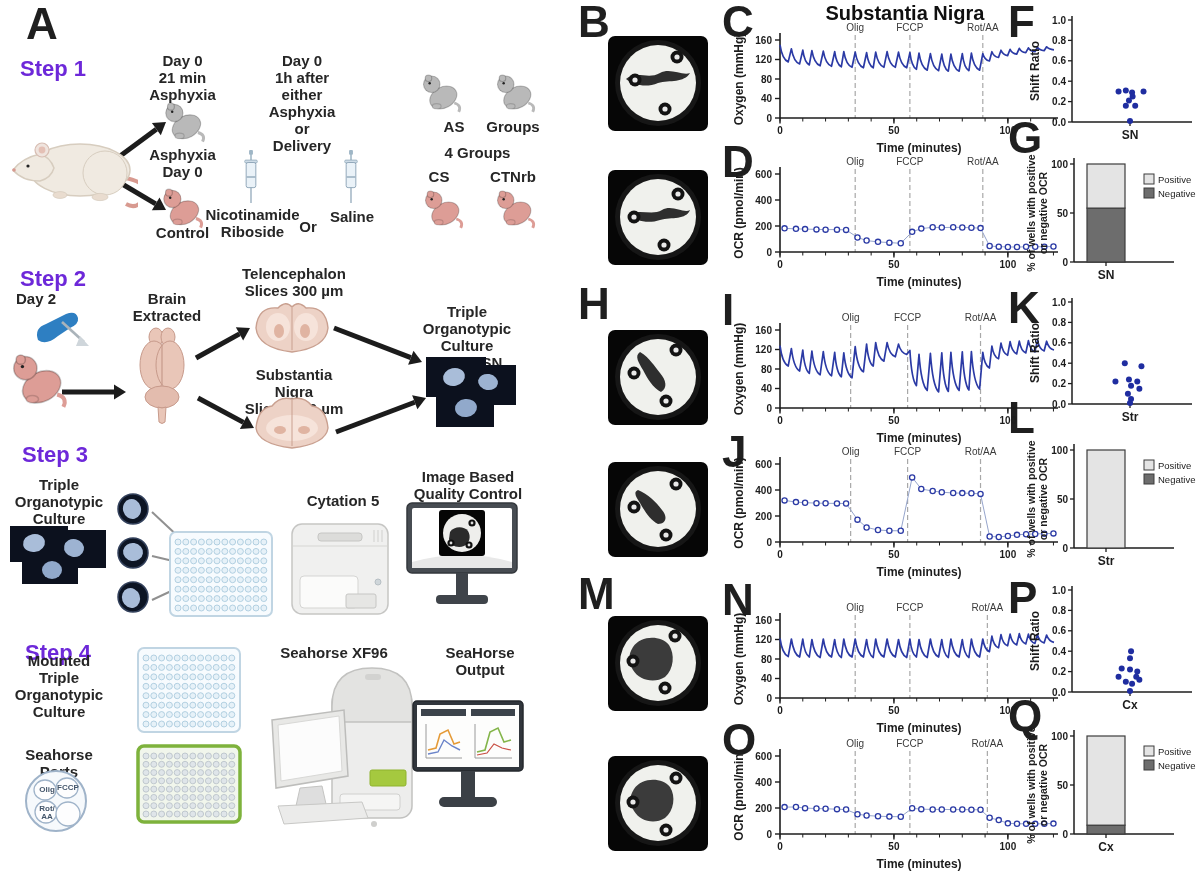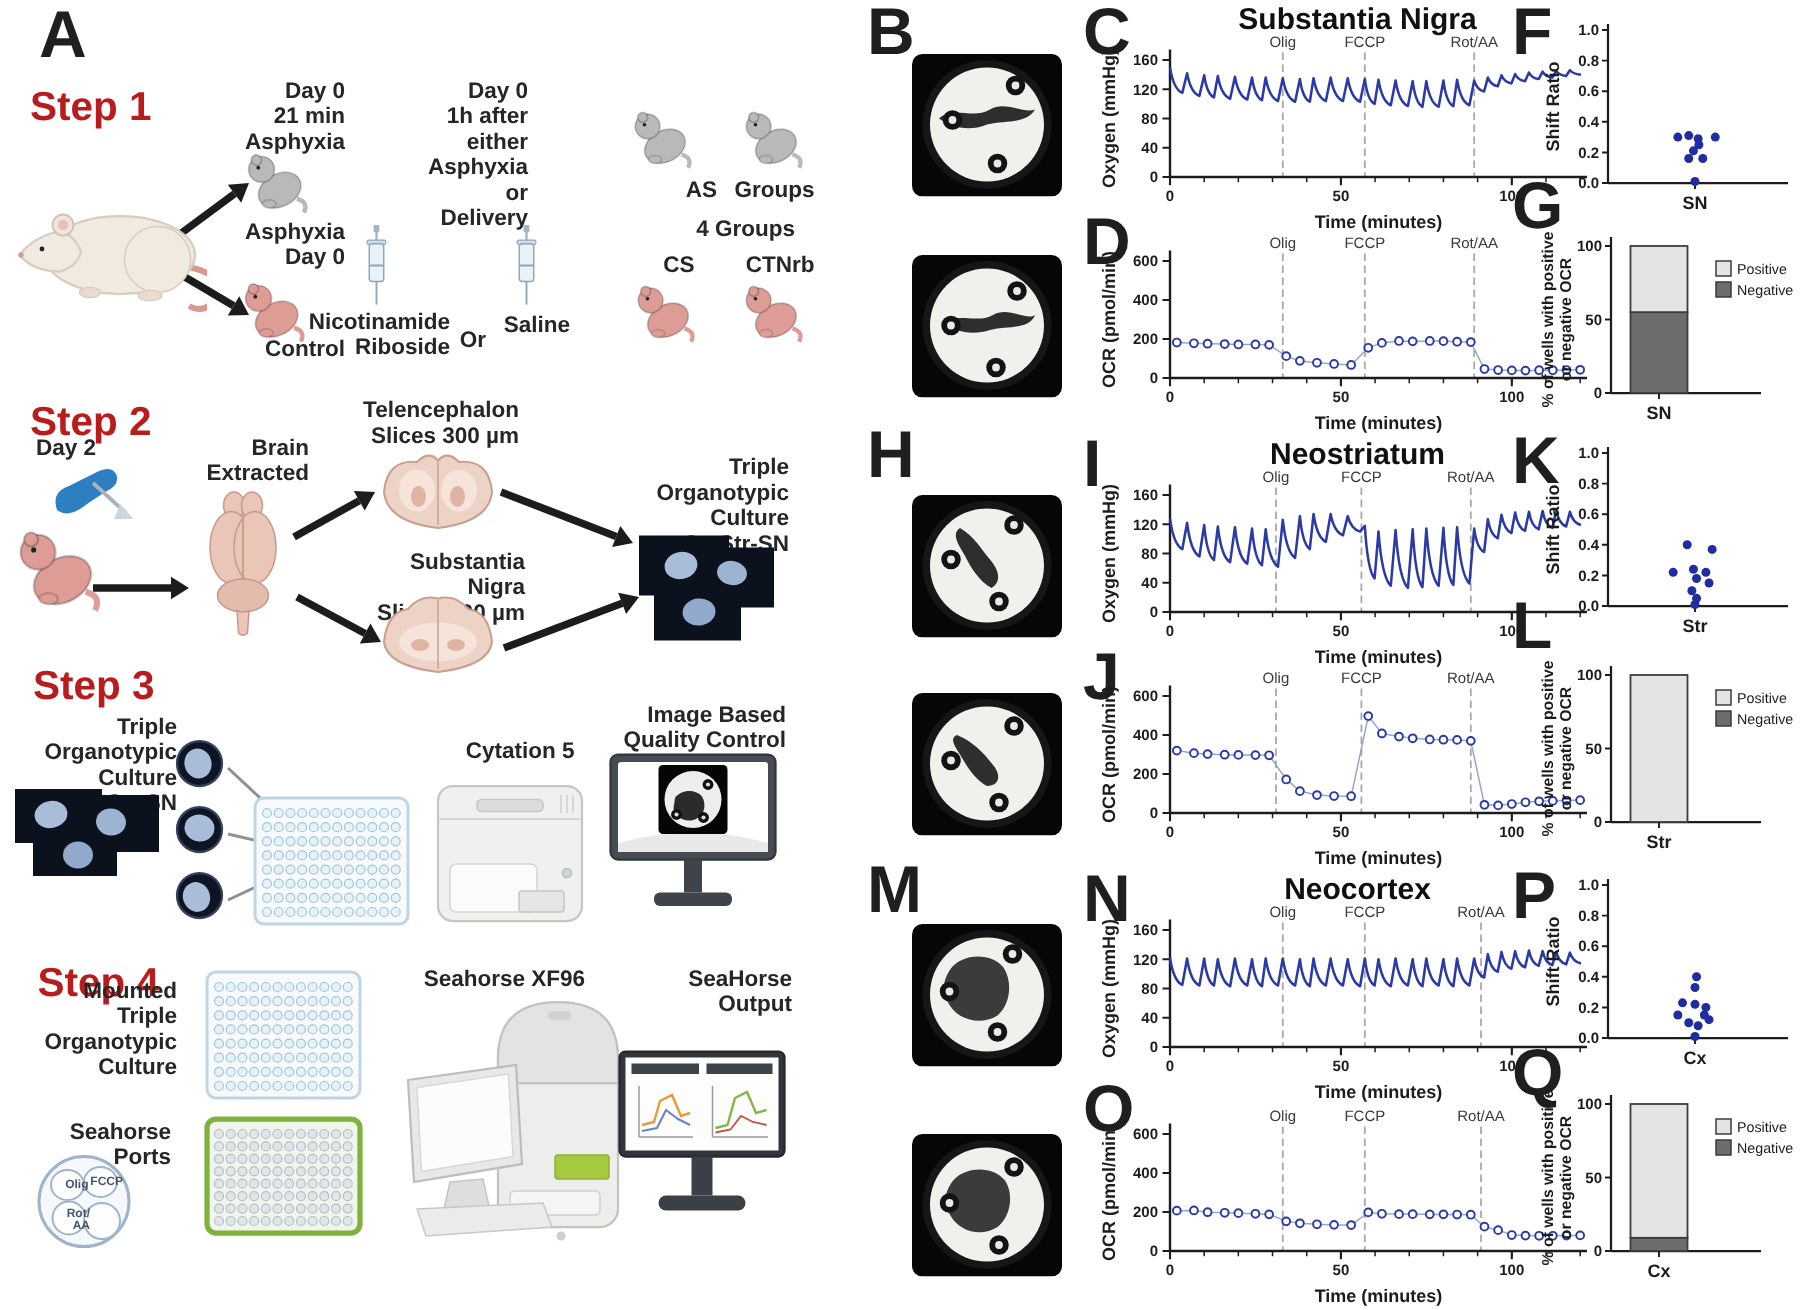--- a/index.html
+++ b/index.html
@@ -1,21 +1,21 @@
 <!DOCTYPE html>
 <html><head>
 <meta charset="utf-8">
 <style>
   body{margin:0;background:#fff;}
   #fig{position:relative;width:1200px;height:873px;background:#ffffff;overflow:hidden;
        font-family:"Liberation Sans",sans-serif;}
   .abs{position:absolute;}
   .pl{position:absolute;font-size:44px;font-weight:800;color:#1f1f1f;line-height:1;}
-  .steplab{position:absolute;font-size:27px;font-weight:bold;color:#b91c1c;line-height:1;}
-  .cap{position:absolute;font-weight:bold;color:#262626;text-align:right;
+  .steplab{position:absolute;font-size:22px;font-weight:bold;color:#6d28d9;line-height:1;}
+  .cap{position:absolute;font-weight:bold;color:#262626;text-align:center;
        white-space:pre-line;font-size:15px;line-height:1.14;}
   .capsm{font-size:8px;line-height:1.05;color:#44566b;}
   .chart-title{position:absolute;font-weight:bold;font-size:20px;text-align:center;color:#101010;}
   #fig svg text{font-family:"Liberation Sans",sans-serif;}
 </style>
 </head>
 <body>
 
 <svg style="position:absolute;width:0;height:0" aria-hidden="true">
   <defs>
@@ -660,22 +660,20 @@
         <path d="M26,33 C34,21 54,21 62,31 C68,40 66,55 57,62 C46,69 32,65 26,55 C21,47 21,41 26,33 Z" fill="#2b2b2b" opacity="0.92"></path>
         <circle cx="68" cy="22" r="6.5" fill="#131313"></circle>
         <circle cx="68" cy="22" r="2.6" fill="#e9e9e9"></circle>
         <circle cx="25" cy="46" r="6.5" fill="#131313"></circle>
         <circle cx="25" cy="46" r="2.6" fill="#e9e9e9"></circle>
         <circle cx="58" cy="74" r="6.5" fill="#131313"></circle>
         <circle cx="58" cy="74" r="2.6" fill="#e9e9e9"></circle>
       </svg></div>
 
   <div class="chart-title" style="left:755px;top:2px;width:300px">Substantia Nigra</div>
-  <div class="chart-title" style="left:755px;top:292px;width:300px">Neostriatum</div>
-  <div class="chart-title" style="left:755px;top:582px;width:300px">Neocortex</div>
 
   <div class="abs" id="chart-C" style="left:732px;top:20px"><svg width="335" height="135" viewBox="0 0 335 135">
         <line x1="123.19672131147541" y1="15" x2="123.19672131147541" y2="98" stroke="#a8a8a8" stroke-width="1.2" stroke-dasharray="5 3"></line>
         <text x="123.19672131147541" y="11" font-size="10" text-anchor="middle" fill="#3a3a3a" font-weight="normal">Olig</text>
         <line x1="177.88524590163934" y1="15" x2="177.88524590163934" y2="98" stroke="#a8a8a8" stroke-width="1.2" stroke-dasharray="5 3"></line>
         <text x="177.88524590163934" y="11" font-size="10" text-anchor="middle" fill="#3a3a3a" font-weight="normal">FCCP</text>
         <line x1="250.80327868852459" y1="15" x2="250.80327868852459" y2="98" stroke="#a8a8a8" stroke-width="1.2" stroke-dasharray="5 3"></line>
         <text x="250.80327868852459" y="11" font-size="10" text-anchor="middle" fill="#3a3a3a" font-weight="normal">Rot/AA</text>
         <line x1="48" y1="13" x2="48" y2="98" stroke="#1c1c1c" stroke-width="1.6"></line>
         <line x1="48" y1="98" x2="326" y2="98" stroke="#1c1c1c" stroke-width="1.6"></line>

